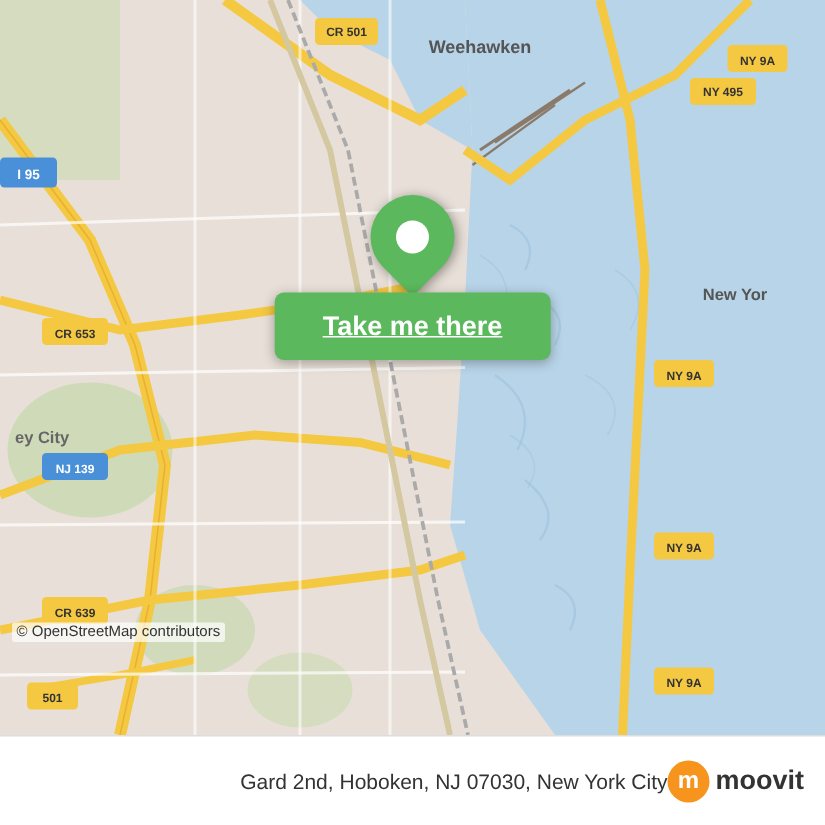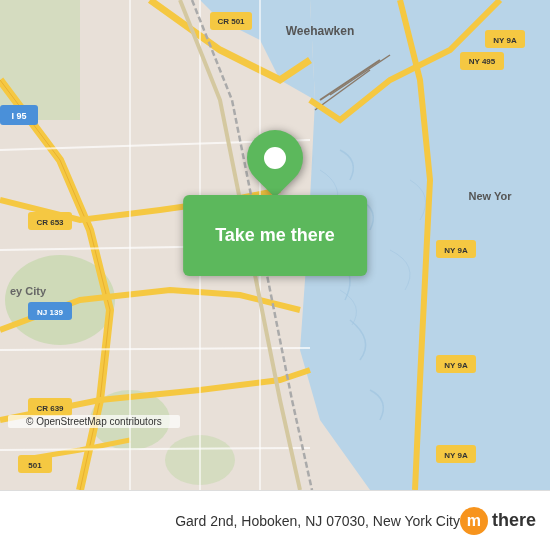--- a/index.html
+++ b/index.html
@@ -69,41 +69,42 @@
     }
 
     
     #osm-credit {
       position: absolute;
       bottom: 62px;
       left: 8px;
       font-size: 10px;
       color: #333;
       background: rgba(255,255,255,0.7);
-      padding: 1px 18px;
+      padding: 1px 3px;
       border-radius: 2px;
     }
 
     
     #cta-button {
       position: absolute;
       top: 195px;
       left: 50%;
       transform: translateX(-50%);
       background: #5cb85c;
       color: white;
       border: none;
       border-radius: 6px;
-      padding: 30px 32px;
+      padding: 12px 32px;
       font-size: 18px;
       font-weight: bold;
       cursor: pointer;
       white-space: nowrap;
       box-shadow: 0 2px 8px rgba(0,0,0,0.3);
       z-index: 10;
+      text-decoration: underline;
     }
 
     
     #map-pin {
       position: absolute;
       top: 130px;
       left: 50%;
       transform: translateX(-50%);
       z-index: 10;
       display: flex;
@@ -249,15 +250,15 @@
 
   <button id="cta-button">Take me there</button>
 
   <div id="osm-credit">© OpenStreetMap contributors</div>
 </div>
 
 <div id="footer">
   <span id="footer-text">Gard 2nd, Hoboken, NJ 07030, New York City</span>
   <div id="moovit-logo">
     <div class="moovit-icon">m</div>
-    <span class="moovit-text">there</span>
+    <span class="moovit-text">moovit</span>
   </div>
 </div>
 
 </body></html>

